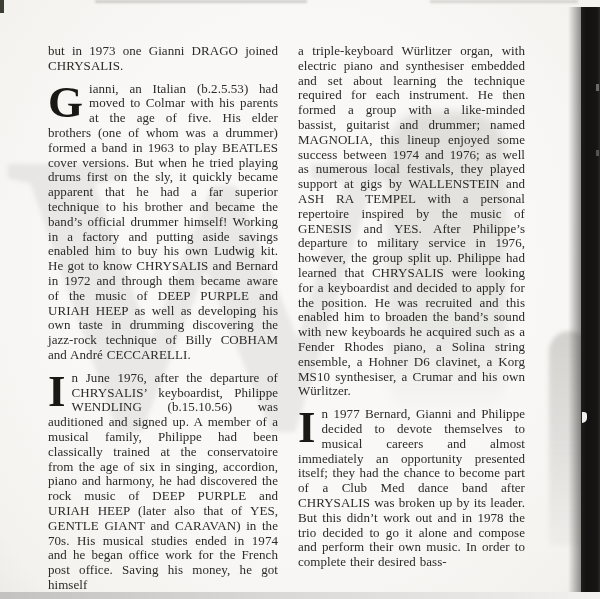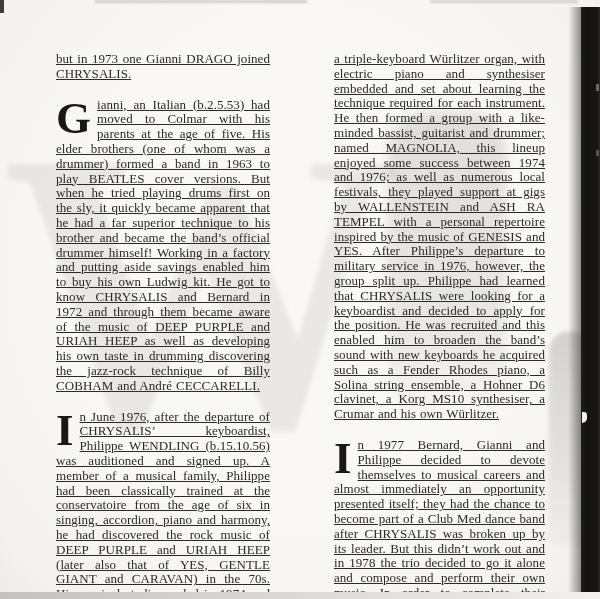--- a/index.html
+++ b/index.html
@@ -36,22 +36,22 @@
 
   
   .col {
     position: absolute; top: 36px;
     text-align: justify;
     color: #2b2a27;
     font-size: 13px; line-height: 14.8px;
     letter-spacing: 0.05px; word-spacing: 0.6px;
   }
   .col-left  { left: 40px;  width: 246px; }
-  .col-right { left: 318px; width: 243px; }
-  .para { margin: 16px; text-decoration: underline; }
+  .col-right { left: 290px; width: 243px; }
+  .para { margin: 8px; }
   .dropcap {
     float: left; font-weight: 700;
     font-size: 45px; line-height: 37px;
     padding: 2px 6px 0 0;
     color: #191814;
   }
   .dropcap:empty { display: none; }
 
   
   .side-bar {

